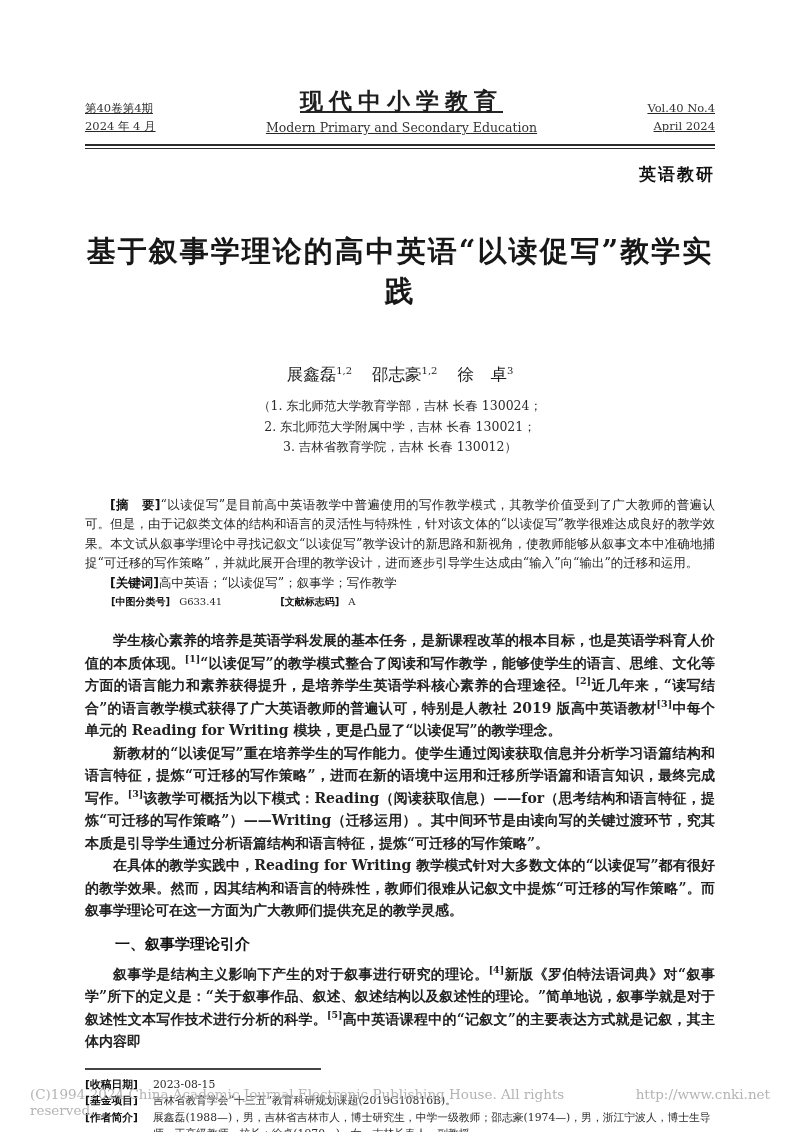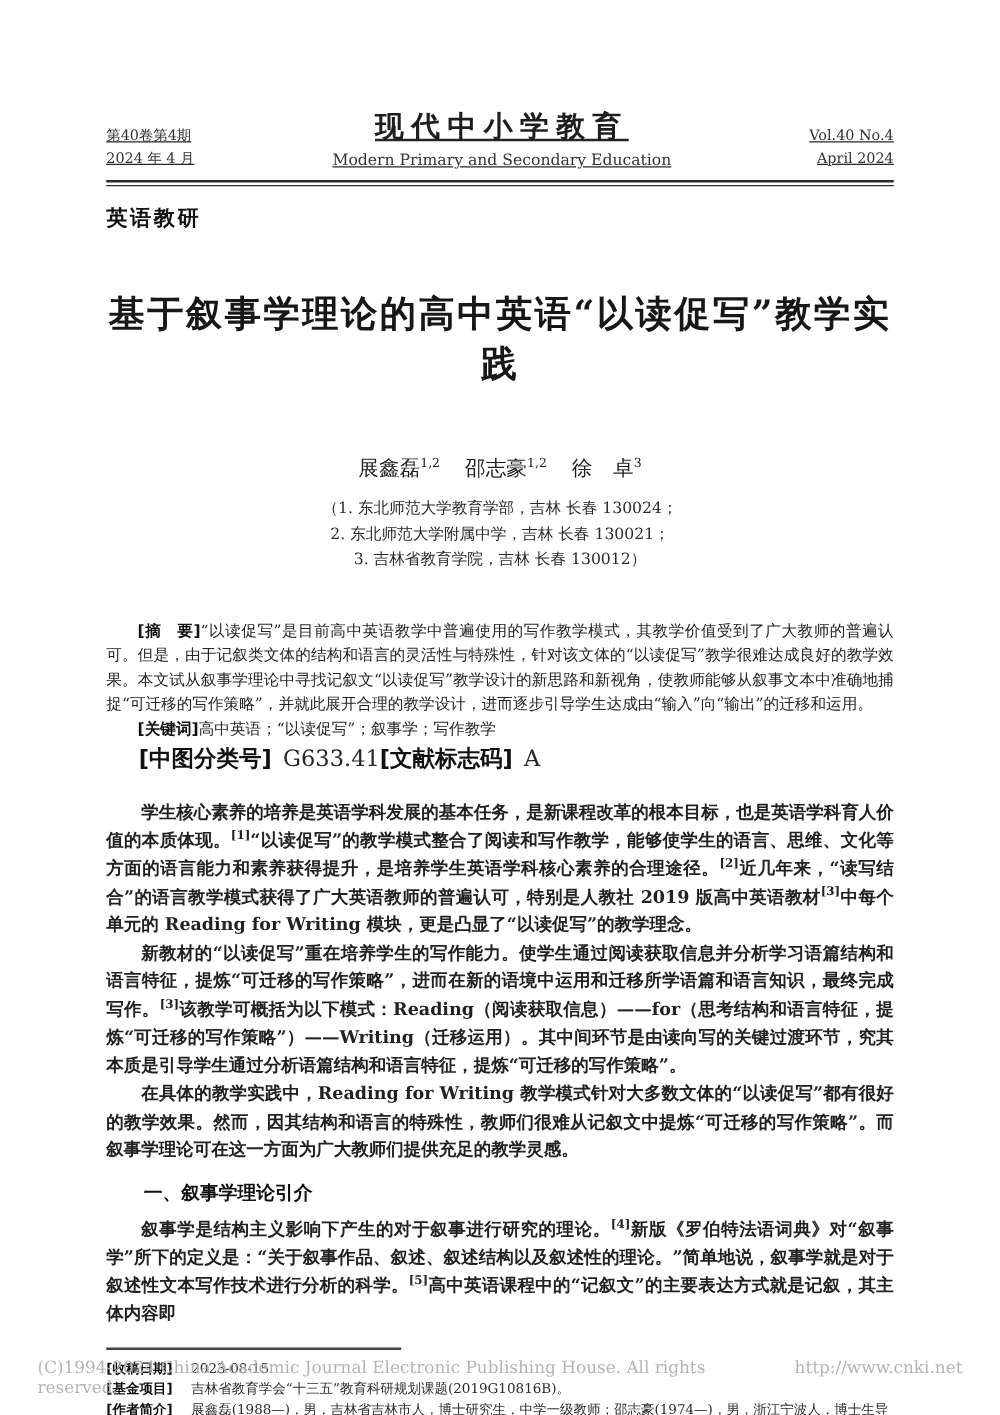--- a/index.html
+++ b/index.html
@@ -15,35 +15,35 @@
 
   
   .jheader { display: flex; justify-content: space-between; align-items: flex-end; text-decoration: underline; }
   .issue-info, .volume-info { font-size: 11.5px; line-height: 18px; color: #333; }
   .volume-info { text-align: right; }
   .jcenter { text-align: center; flex: 1; }
   .jname-cn { font-size: 23px; font-weight: bold; letter-spacing: 6px; color: #1e1e1e; }
   .jname-en { font-size: 12.5px; margin-top: 3px; color: #333; }
   .double-rule { margin-top: 9px; height: 5px; border-top: 2px solid #2b2b2b; border-bottom: 1px solid #2b2b2b; }
 
-  .col-header { margin-top: 14px; display: flex; justify-content: space-between; align-items: baseline; }
+  .col-header { margin-top: 14px; display: flex; justify-content: flex-end; align-items: baseline; }
   .section-label { font-family: "DejaVu Sans", "Liberation Sans", sans-serif; font-weight: bold; font-size: 17px; letter-spacing: 2px; color: #111; }
   .doi { font-size: 12px; color: #2e2e2e; }
 
   
   .title { margin-top: 46px; text-align: center; font-size: 29px; font-weight: bold; letter-spacing: 2px; color: #171717; }
   .authors { margin-top: 52px; display: flex; justify-content: center; gap: 20px; font-size: 16.5px; color: #1d1d1d; }
   .authors sup { font-size: 10px; }
   .affiliations { margin-top: 10px; text-align: center; font-size: 12.5px; line-height: 20.5px; color: #2a2a2a; }
 
   
   .abstract-block { margin-top: 37px; }
   .meta-p { font-size: 12.5px; line-height: 19.5px; text-align: justify; text-indent: 2em; color: #242424; }
   .lbl { font-family: "DejaVu Sans", "Liberation Sans", sans-serif; font-weight: bold; color: #111; }
-  .class-row { margin-top: 3px; padding-left: 26px; display: flex; font-size: 18px; }
+  .class-row { margin-top: 3px; padding-left: 26px; display: flex; gap: 58px; font-size: 10px; }
   .class-item .val { margin-left: 9px; }
 
   
   .body-text { margin-top: 20px; }
   .body-text p { font-size: 14px; line-height: 22.5px; text-align: justify; text-indent: 2em; color: #222; font-weight: bold; }
   .body-text sup { font-size: 9.5px; line-height: 0; }
   .section-heading { margin: 13px 0 9px 0; text-indent: 2em; font-family: "DejaVu Sans", "Liberation Sans", sans-serif; font-weight: bold; font-size: 15px; color: #101010; }
 
   
   .fn-divider { margin-top: 15px; width: 236px; border-top: 2px solid #444; }

